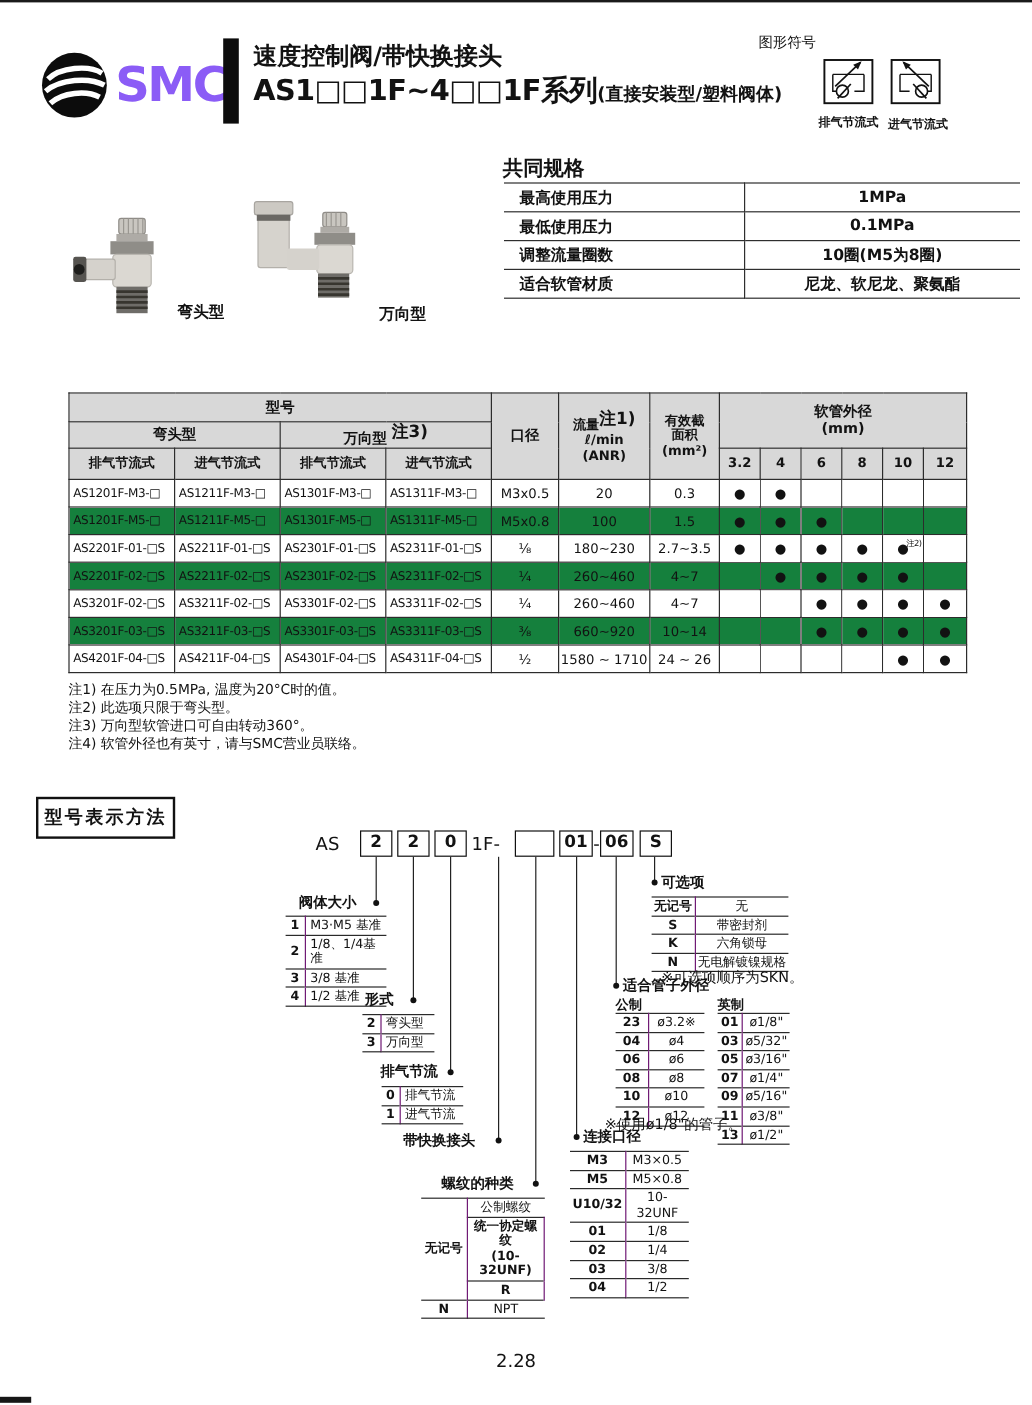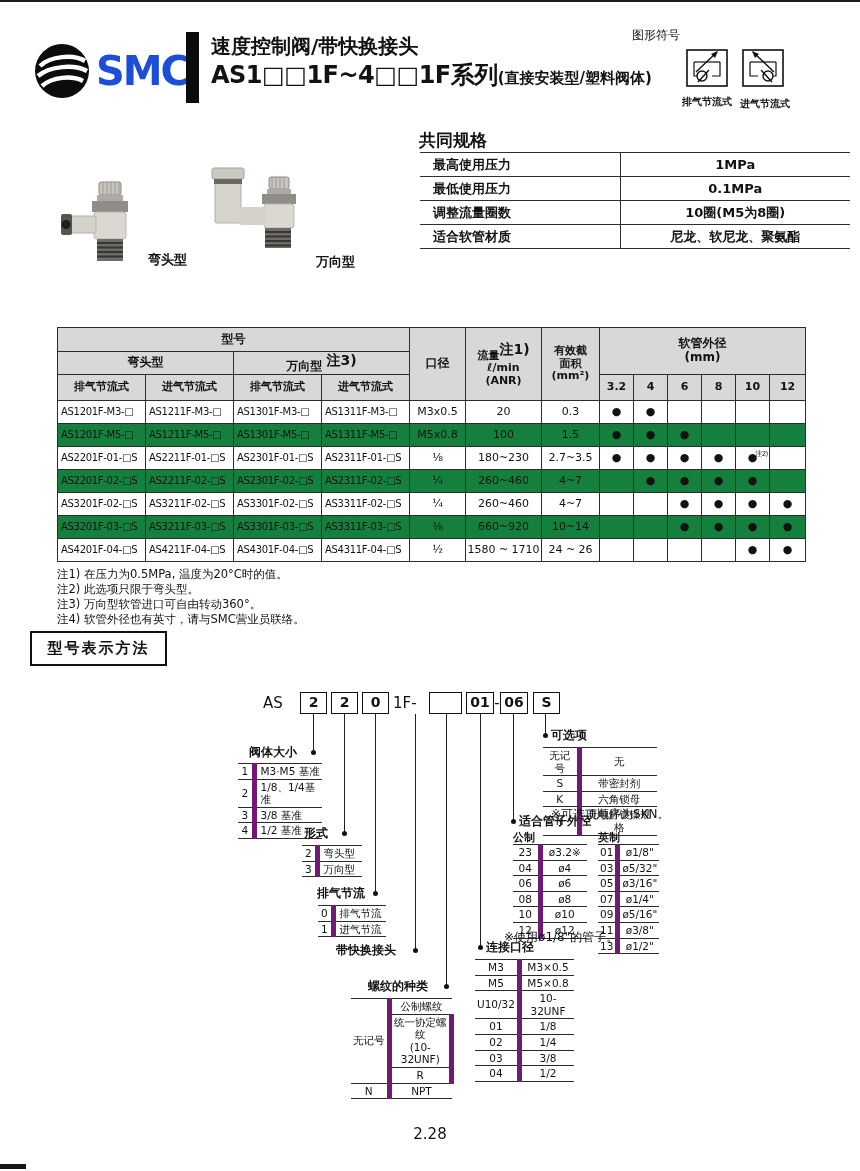--- a/index.html
+++ b/index.html
@@ -2,21 +2,21 @@
 <html><head>
 <meta charset="utf-8">
 <style>
   *{margin:0;padding:0;box-sizing:border-box}
   html,body{width:860px;height:1171px}
   body{position:relative;background:#fff;color:#121212;font-family:"DejaVu Sans","Liberation Sans",sans-serif;overflow:hidden}
   .abs{position:absolute}
   .nowrap{white-space:nowrap}
   
   .topline{left:0;top:0;width:860px;height:2px;background:#1a1a1a}
-  .brand-text{font-weight:bold;font-size:40px;letter-spacing:-2px;color:#1d4ed8}
+  .brand-text{font-weight:bold;font-size:40px;letter-spacing:-2px;color:#8b5cf6}
   .hbar{background:#0c0c0c}
   .t1{font-size:20px;font-weight:bold}
   .t2{font-size:24px;font-weight:bold;letter-spacing:-0.5px}
   .t2s{font-size:15px;font-weight:bold}
   .symlabel{font-size:12px;font-weight:normal}
   .symcap{font-size:10px;font-weight:bold}
   .photocap{font-size:13px;font-weight:bold}
   
   .cs-title{font-size:17px;font-weight:bold}
   table.cs{border-collapse:collapse;table-layout:fixed;width:430px;font-size:13px}
@@ -43,21 +43,21 @@
   .ord-box{border:2px solid #111;text-align:center;font-size:15px;font-weight:bold;letter-spacing:2px;line-height:31px}
   .codebox{position:absolute;height:22px;border:1.5px solid #111;text-align:center;font-size:14px;line-height:19px;font-weight:bold;background:#fff}
   .codetext{position:absolute;font-size:15px;line-height:22px}
   .vline{position:absolute;width:1px;background:#222}
   .bullet{position:absolute;width:5px;height:5px;border-radius:50%;background:#111}
   .olabel{position:absolute;font-size:12px;font-weight:bold;white-space:nowrap;line-height:12px}
   .olabel.r{text-align:left}
   table.ot{border-collapse:collapse;font-size:10.5px;line-height:1.2}
   .ot td{border-top:1px solid #2a2a2a;padding:1px 2px;white-space:pre-line;text-align:center;vertical-align:middle}
   .ot tr:last-child td{border-bottom:1px solid #2a2a2a}
-  .ot td:first-child{border-right:5px solid #701a75;font-weight:normal}
+  .ot td:first-child{border-right:1px solid #701a75;font-weight:bold}
   .ot.left2 td:last-child{text-align:left;padding-left:4px}
   .subhead{position:absolute;font-size:11px;font-weight:bold}
   .onote{position:absolute;font-size:12px;white-space:nowrap}
   .pagenum{position:absolute;left:0;top:1125px;width:860px;text-align:center;font-size:15px}
   .cornermark{position:absolute;left:0;top:1164px;width:26px;height:5px;background:#161616}
 </style>
 </head>
 <body>
 
 <div class="abs topline"></div>
@@ -311,21 +311,21 @@
     </tbody>
 </table>
 
 <div class="abs notes" style="left:57px;top:567px">
     <div>注1) 在压力为0.5MPa, 温度为20°C时的值。</div>
     <div>注2) 此选项只限于弯头型。</div>
     <div>注3) 万向型软管进口可自由转动360°。</div>
     <div>注4) 软管外径也有英寸，请与SMC营业员联络。</div>
   </div>
 
-<div class="abs ord-box" style="left:30px;top:631px;width:137px;height:35px">型号表示方法</div>
+<div class="abs ord-box" style="left:30px;top:664px;width:116px;height:35px">型号表示方法</div>
 
 <div class="codetext" style="left:263px;top:692px">AS</div>
 <div class="codebox" style="left:300px;top:692px;width:27px">2</div>
 <div class="codebox" style="left:331px;top:692px;width:27px">2</div>
 <div class="codebox" style="left:362px;top:692px;width:27px">0</div>
 <div class="codetext" style="left:393px;top:692px">1F-</div>
 <div class="codebox" style="left:429px;top:692px;width:33px"></div>
 <div class="codebox" style="left:466px;top:692px;width:28px">01</div>
 <div class="codetext" style="left:494px;top:692px;width:6px;text-align:center">-</div>
 <div class="codebox" style="left:500px;top:692px;width:28px">06</div>

